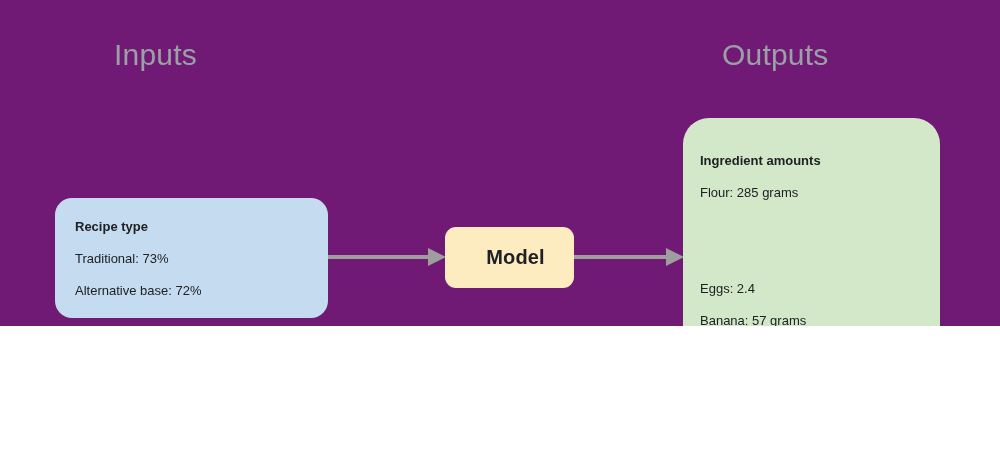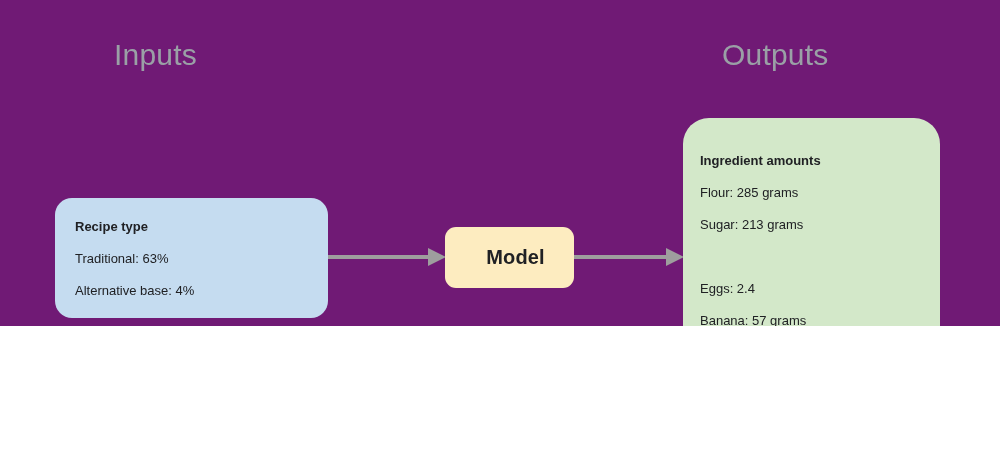--- a/index.html
+++ b/index.html
@@ -103,22 +103,22 @@
 <body>
 
 <div id="canvas">
 
   <div id="heading-inputs" class="column-heading">Inputs</div>
 
   <div id="heading-outputs" class="column-heading">Outputs</div>
 
   <div id="input-box" class="node">
     <div class="box-text box-title" style="top: 13px;">Recipe type</div>
-    <div class="box-text" style="top: 45px;">Traditional: 63%</div>
-    <div class="box-text" style="top: 77px;">Alternative base: 4%</div>
+    <div class="box-text" style="top: 45px;">Traditional: 73%</div>
+    <div class="box-text" style="top: 77px;">Alternative base: 72%</div>
   </div>
 
   <div id="arrow-input-model" class="arrow">
     <svg width="118" height="24" viewBox="0 0 118 24" xmlns="http://www.w3.org/2000/svg">
       <line x1="0" y1="12" x2="102" y2="12" stroke="#9e9e9e" stroke-width="4"></line>
       <polygon points="100,3 118,12 100,21" fill="#9e9e9e"></polygon>
     </svg>
   </div>
 
   <div id="model-box" class="node">
@@ -128,19 +128,18 @@
   <div id="arrow-model-output" class="arrow">
     <svg width="110" height="24" viewBox="0 0 110 24" xmlns="http://www.w3.org/2000/svg">
       <line x1="0" y1="12" x2="94" y2="12" stroke="#9e9e9e" stroke-width="4"></line>
       <polygon points="92,3 110,12 92,21" fill="#9e9e9e"></polygon>
     </svg>
   </div>
 
   <div id="output-box" class="node">
     <div class="box-text box-title" style="top: 27px;">Ingredient amounts</div>
     <div class="box-text" style="top: 59px; text-align: center;">Flour: 285 grams</div>
-    <div class="box-text" style="top: 91px;">Sugar: 213 grams</div>
     <div class="box-text" style="top: 155px;">Eggs: 2.4</div>
     <div class="box-text" style="top: 187px;">Banana: 57 grams</div>
     <div class="box-text ellipsis" style="top: 222px;">...</div>
   </div>
 
 </div>
 
 </body></html>

